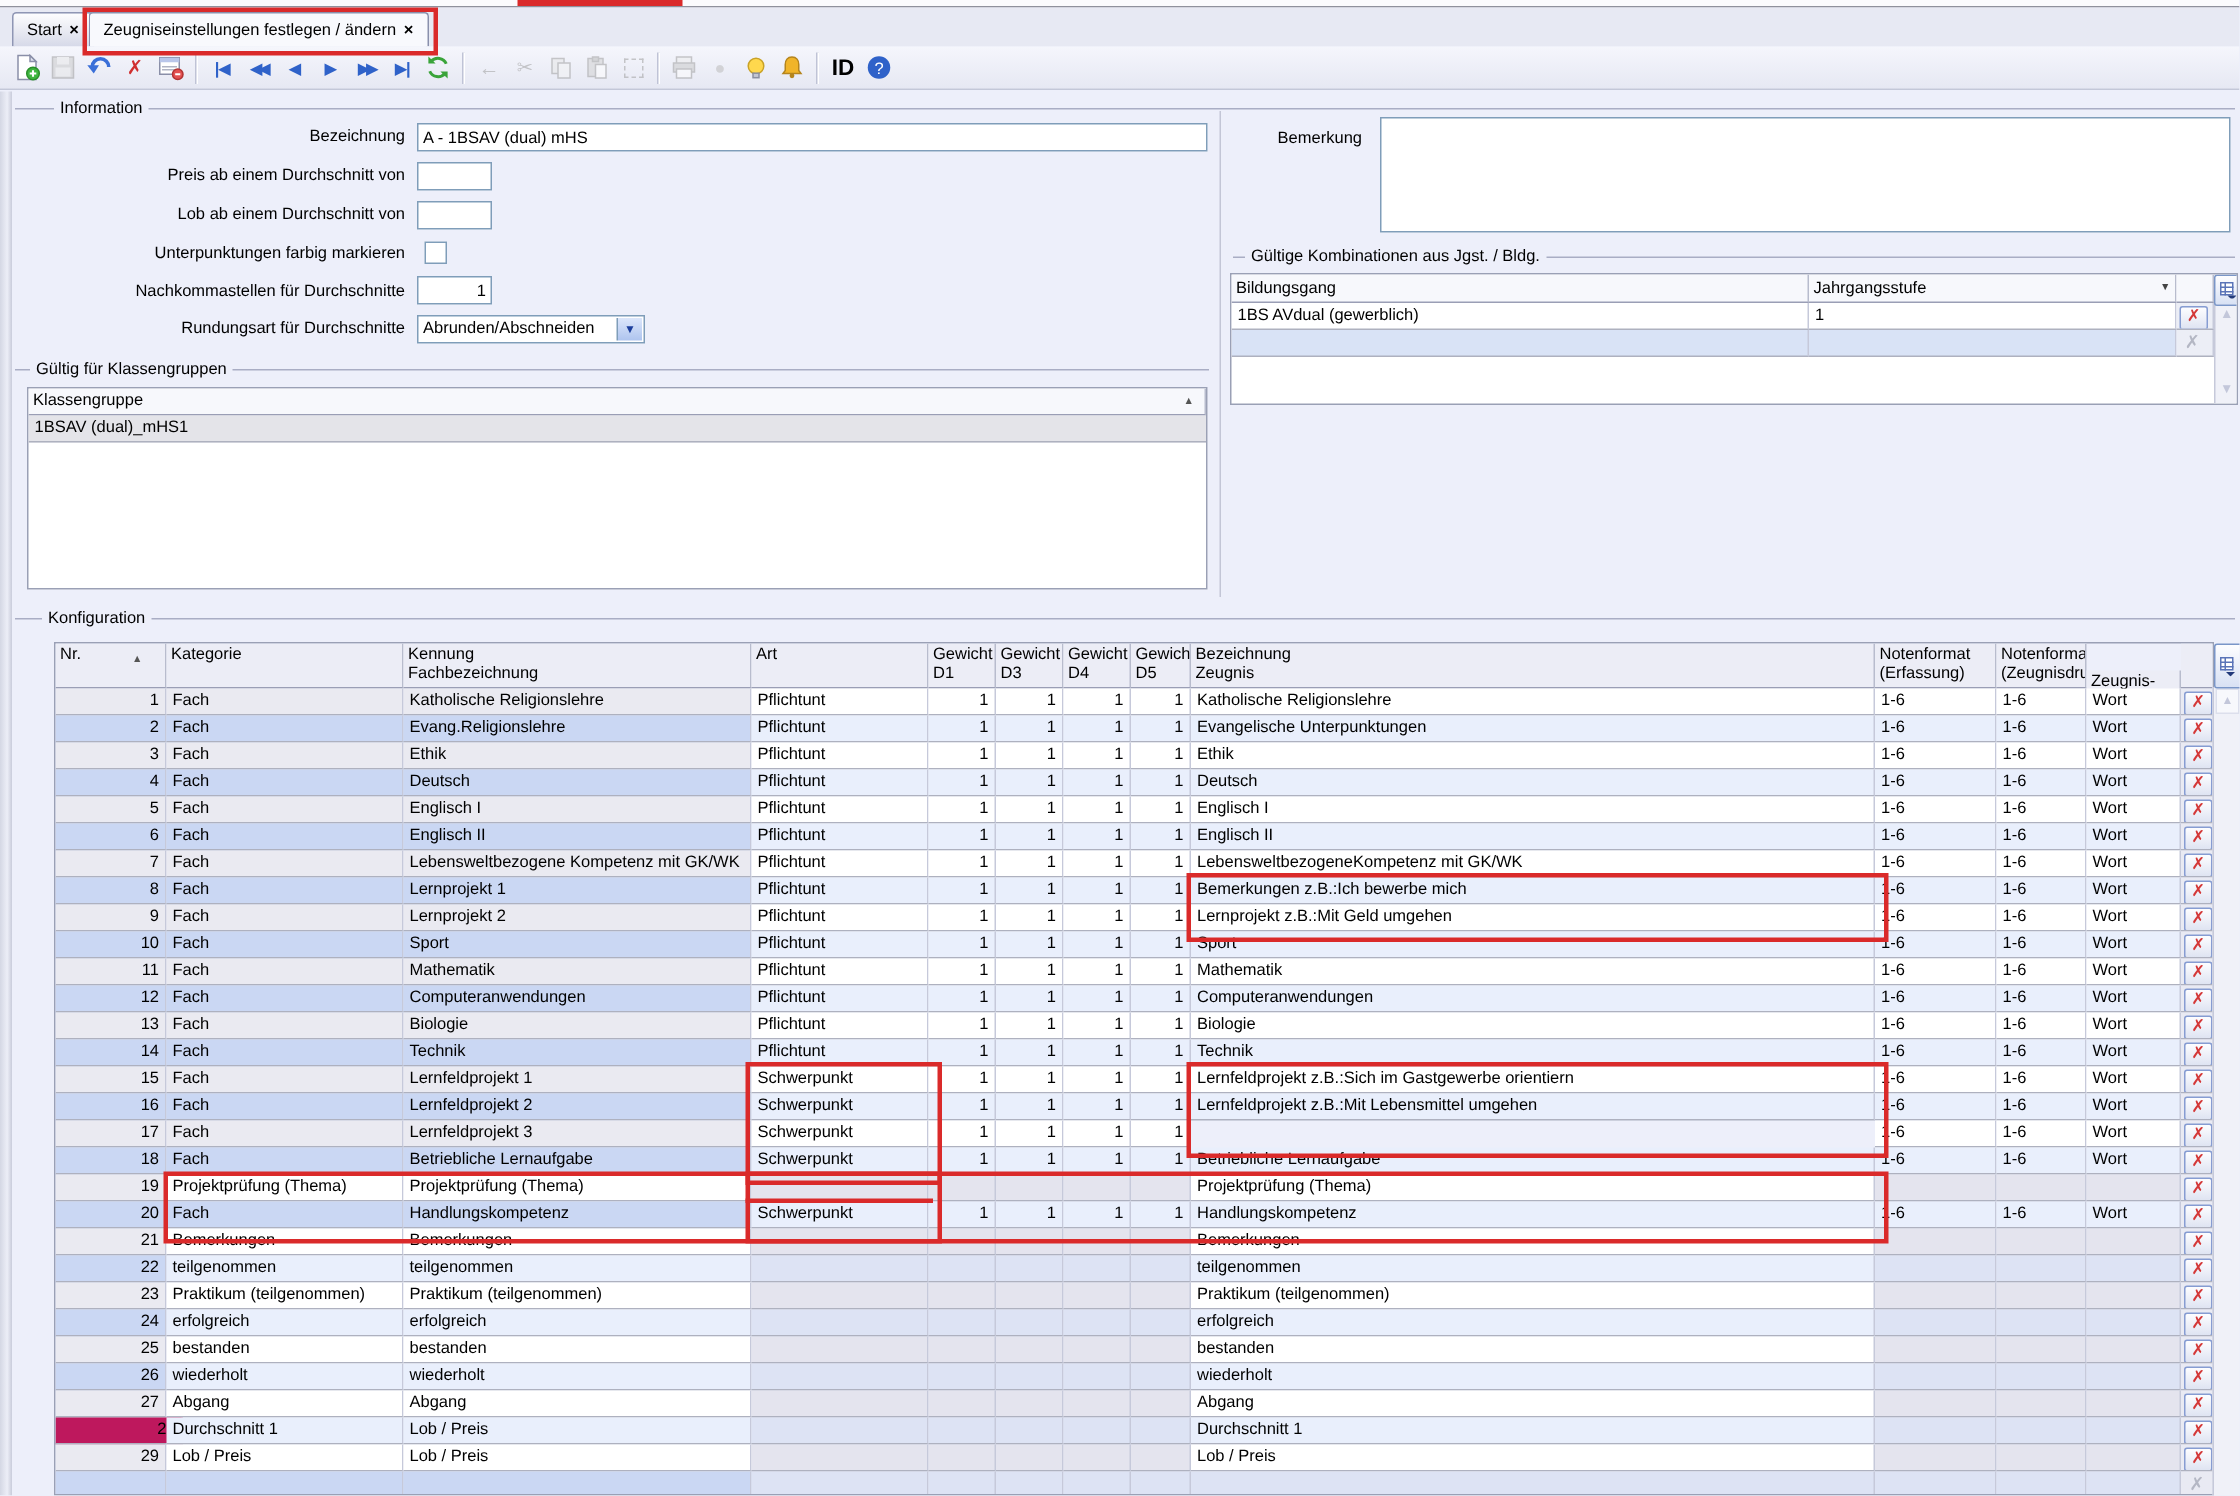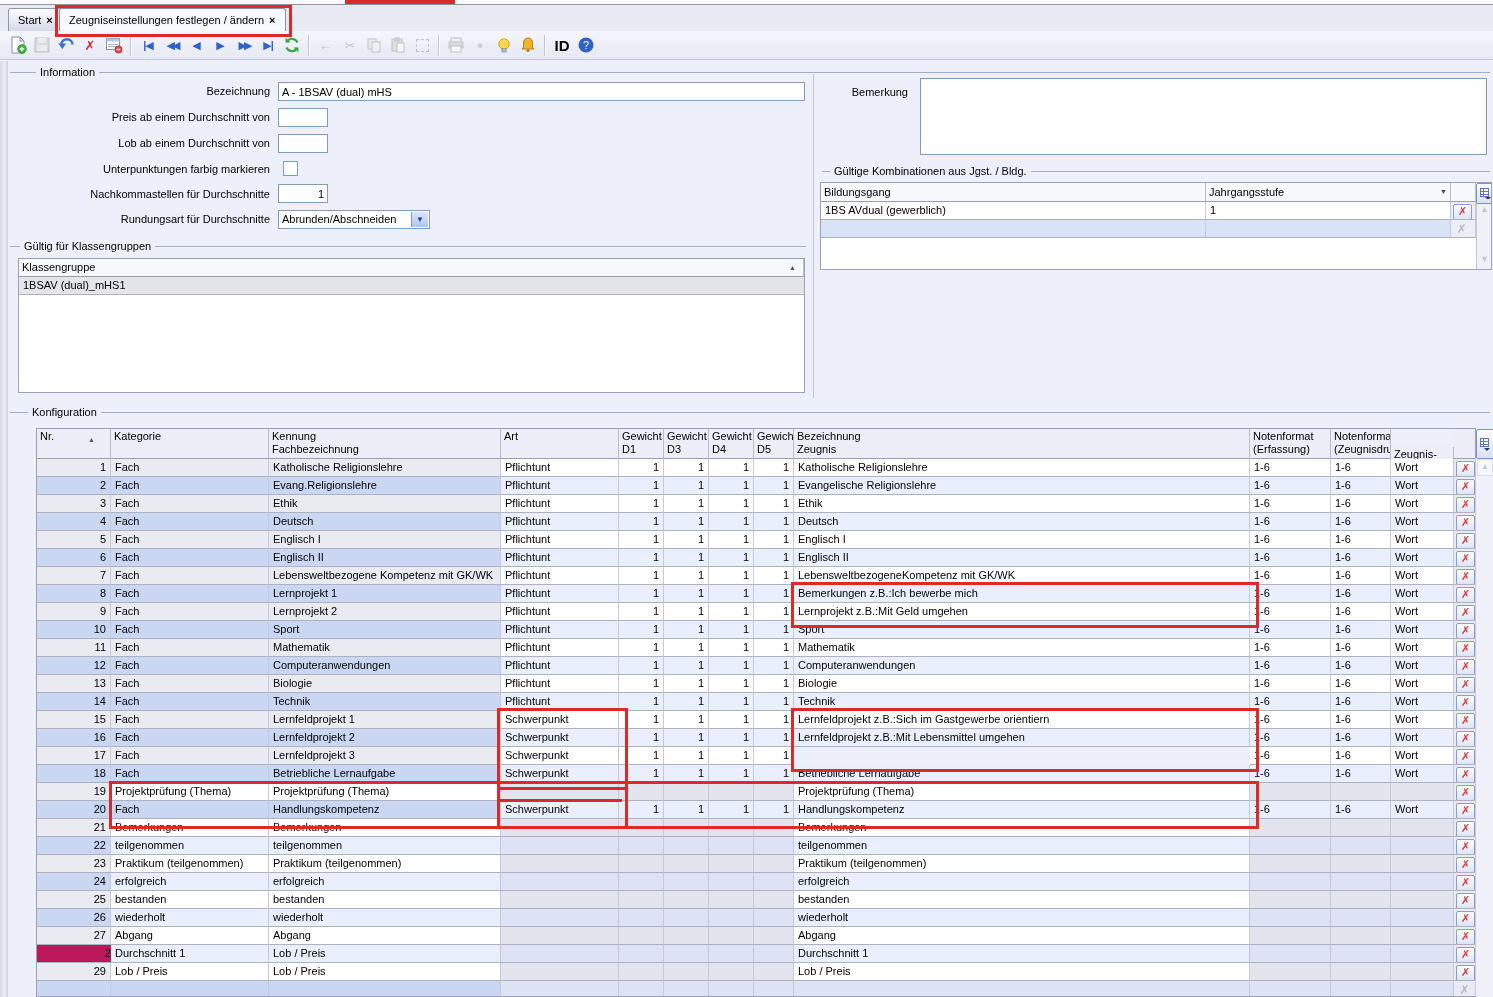--- a/index.html
+++ b/index.html
@@ -297,21 +297,21 @@
     <div class="cell" style="left: 1354px; top: 30px; width: 63px; background: rgb(255, 255, 255);">Wort</div>
     <div class="cell" style="left: 1417px; top: 30px; width: 22px; background: rgb(233, 234, 243); border-right: none; padding: 1px 2px;"><span class="delbtn">✗</span></div>
     <div class="cell r" style="left: 0px; top: 48px; width: 74px; background: rgb(202, 215, 243);">2</div>
     <div class="cell" style="left: 74px; top: 48px; width: 158px; background: rgb(202, 215, 243);">Fach</div>
     <div class="cell" style="left: 232px; top: 48px; width: 232px; background: rgb(202, 215, 243);">Evang.Religionslehre</div>
     <div class="cell" style="left: 464px; top: 48px; width: 118px; background: rgb(233, 239, 252);">Pflichtunt</div>
     <div class="cell r" style="left: 582px; top: 48px; width: 45px; background: rgb(233, 239, 252);">1</div>
     <div class="cell r" style="left: 627px; top: 48px; width: 45px; background: rgb(233, 239, 252);">1</div>
     <div class="cell r" style="left: 672px; top: 48px; width: 45px; background: rgb(233, 239, 252);">1</div>
     <div class="cell r" style="left: 717px; top: 48px; width: 40px; background: rgb(233, 239, 252);">1</div>
-    <div class="cell" style="left: 757px; top: 48px; width: 456px; background: rgb(233, 239, 252);">Evangelische Religionslehre</div>
+    <div class="cell" style="left: 757px; top: 48px; width: 456px; background: rgb(233, 239, 252);">Evangelische Unterpunktungen</div>
     <div class="cell" style="left: 1213px; top: 48px; width: 81px; background: rgb(233, 239, 252);">1-6</div>
     <div class="cell" style="left: 1294px; top: 48px; width: 60px; background: rgb(233, 239, 252);">1-6</div>
     <div class="cell" style="left: 1354px; top: 48px; width: 63px; background: rgb(233, 239, 252);">Wort</div>
     <div class="cell" style="left: 1417px; top: 48px; width: 22px; background: rgb(233, 234, 243); border-right: none; padding: 1px 2px;"><span class="delbtn">✗</span></div>
     <div class="cell r" style="left: 0px; top: 66px; width: 74px; background: rgb(234, 234, 241);">3</div>
     <div class="cell" style="left: 74px; top: 66px; width: 158px; background: rgb(234, 234, 241);">Fach</div>
     <div class="cell" style="left: 232px; top: 66px; width: 232px; background: rgb(234, 234, 241);">Ethik</div>
     <div class="cell" style="left: 464px; top: 66px; width: 118px; background: rgb(255, 255, 255);">Pflichtunt</div>
     <div class="cell r" style="left: 582px; top: 66px; width: 45px; background: rgb(255, 255, 255);">1</div>
     <div class="cell r" style="left: 627px; top: 66px; width: 45px; background: rgb(255, 255, 255);">1</div>

